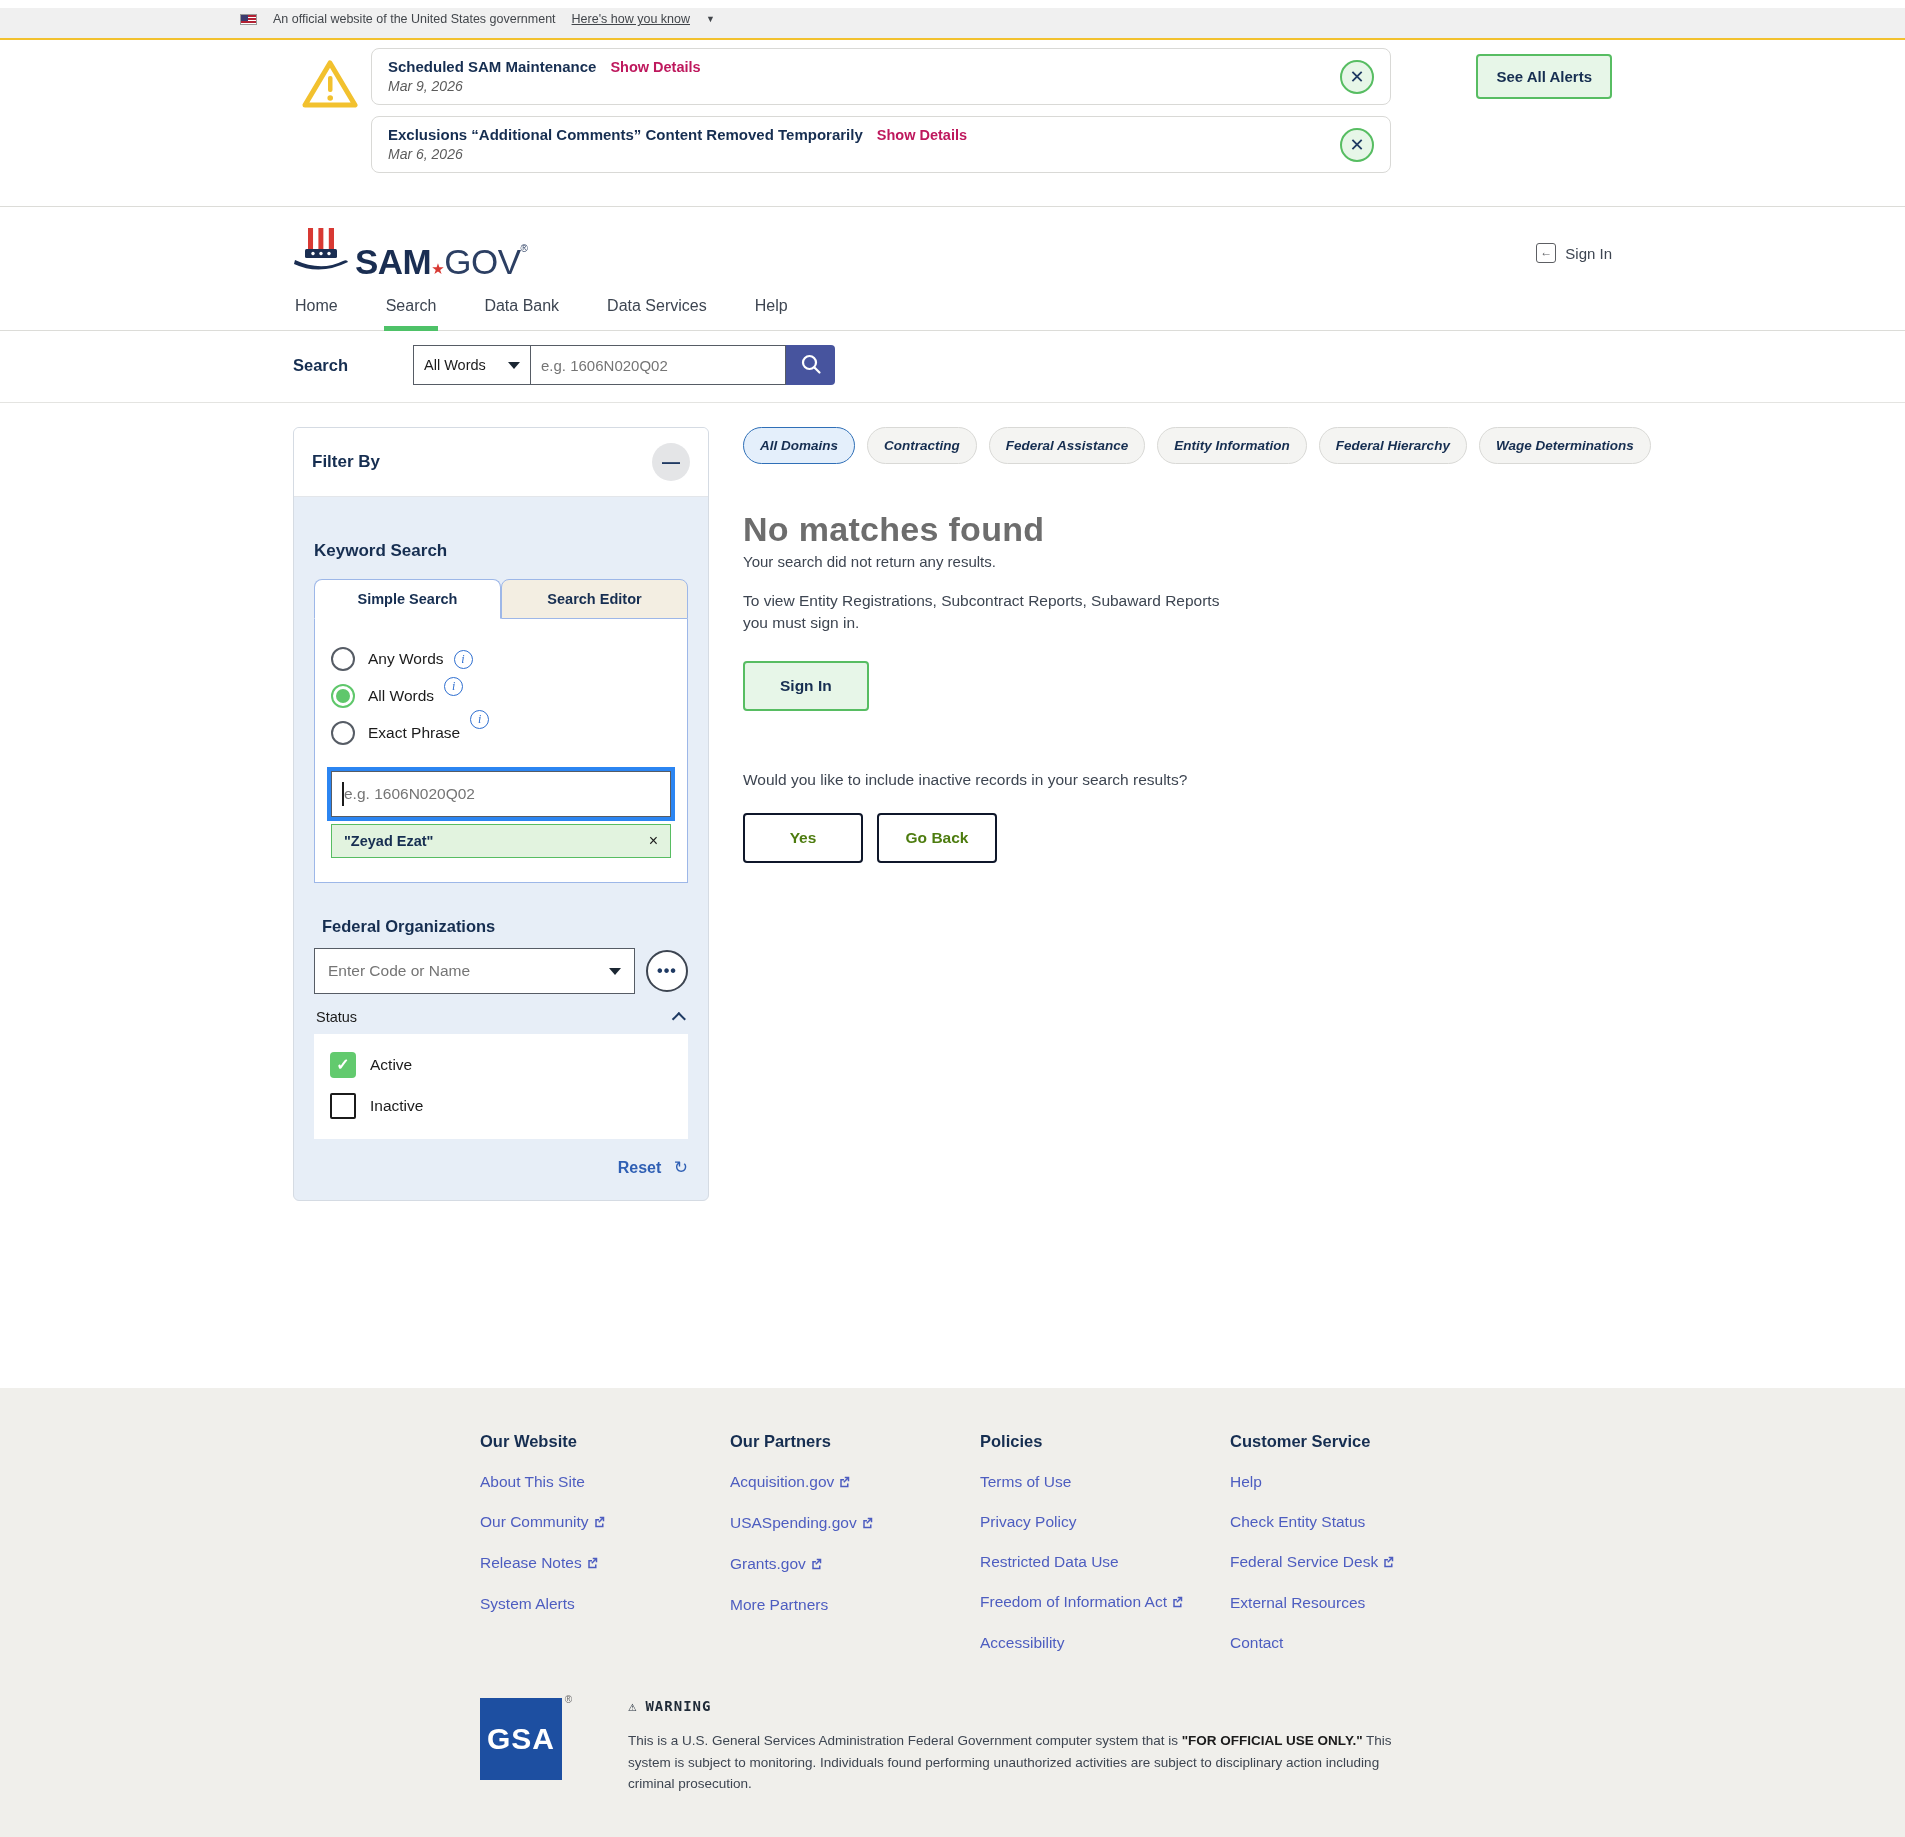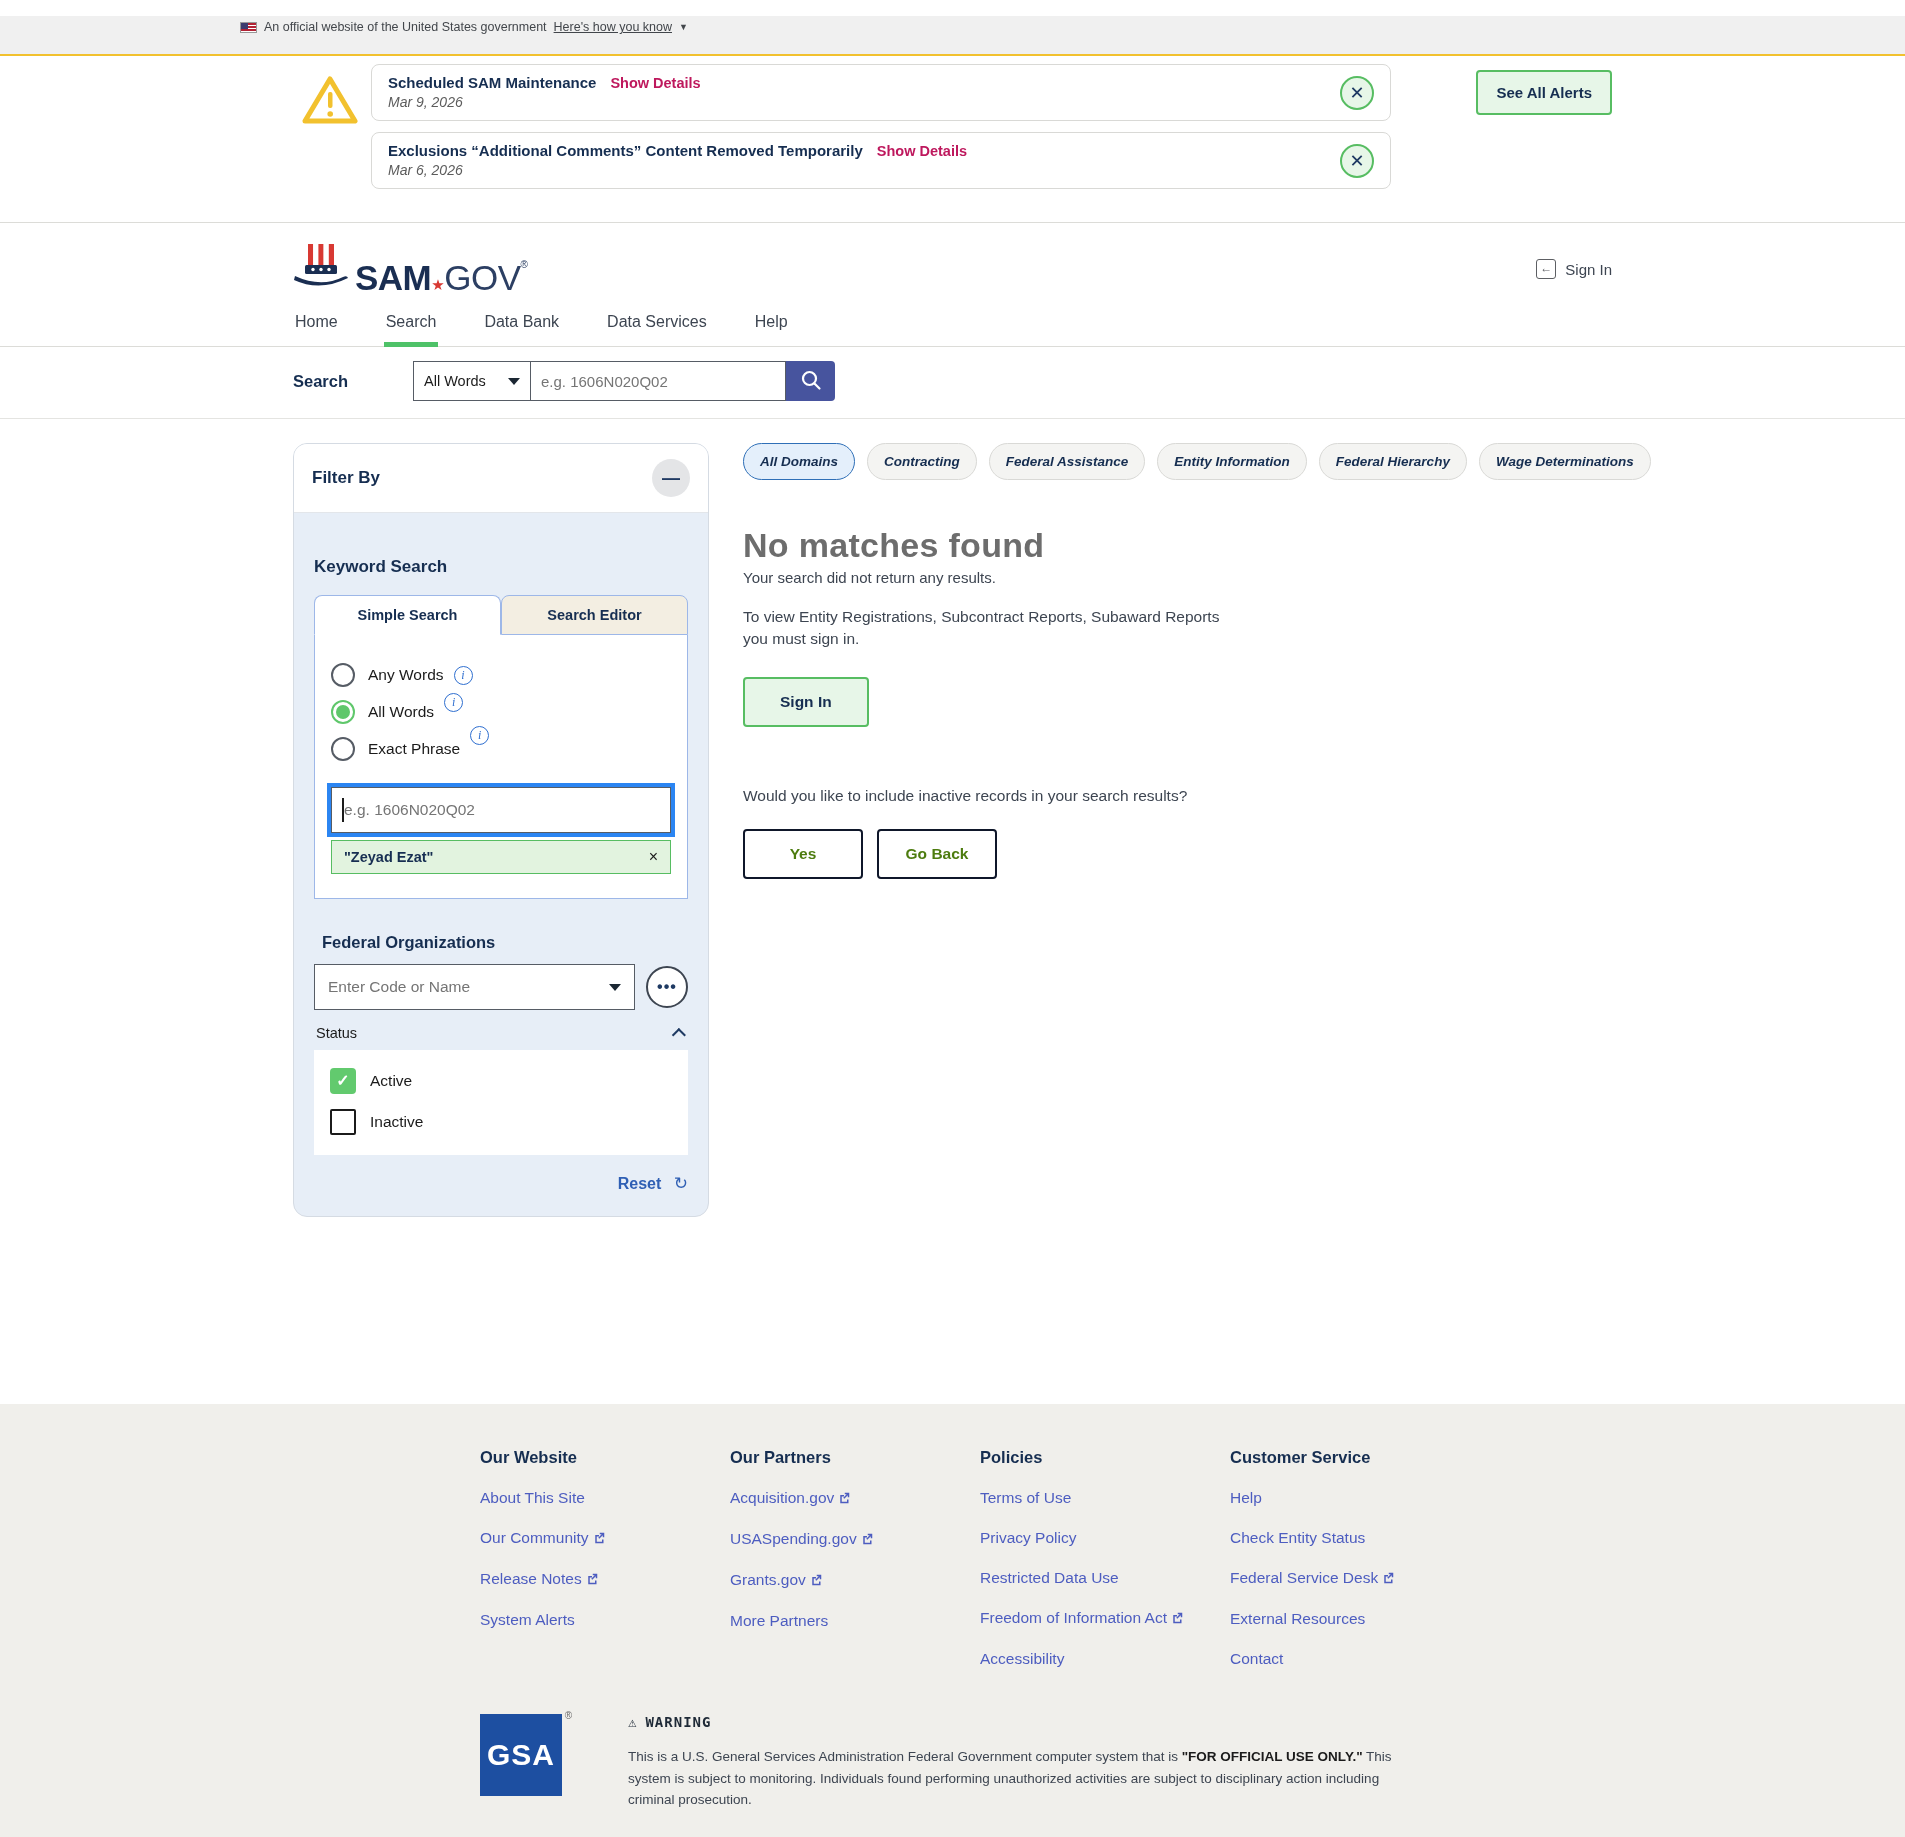--- a/index.html
+++ b/index.html
@@ -1,21 +1,21 @@
 <!DOCTYPE html>
 <html><head>
 <meta charset="utf-8">
 <style>
   * { margin: 0; padding: 0; box-sizing: border-box; }
   html,body { background:#fff; font-family:"Liberation Sans", sans-serif; color:#3d4551; }
   .container { width:1319px; margin:0 auto; }
 
   
   .gov-banner { background:#f0f0f0; border-bottom:2px solid #f2c12e; }
-  .gov-banner-inner { width:1425px; margin:16px auto; display:flex; align-items:center; gap:7px; height:22px; font-size:12.5px; color:#42464b; }
+  .gov-banner-inner { width:1425px; margin:8px auto; display:flex; align-items:center; gap:16px; height:22px; font-size:12.5px; color:#42464b; }
   .flag { width:17px; height:11px; position:relative; background:repeating-linear-gradient(#b22234 0 1.6px,#fff 1.6px 3.2px); border:0.5px solid #999; }
   .flag::after { content:""; position:absolute; left:0; top:0; width:7px; height:6px; background:#3c3b6e; }
   .gov-link { color:#42464b; text-decoration:underline; cursor:pointer; }
   .gov-caret { font-size:9px; color:#42464b; }
 
   
   .alerts-section { border-bottom:1px solid #dcdcd8; padding:8px 0 22px; }
   .alerts-inner { position:relative; display:flex; }
   .warn-tri { margin:10px 12px 0 8px; flex:0 0 auto; }
   .alert-stack { width:1020px; }
@@ -51,21 +51,21 @@
   .search-select { width:118px; height:40px; border:1px solid #565c65; background:#fff; display:flex; align-items:center; justify-content:space-between; padding:0 10px; font-size:14.5px; color:#1b1b1b; cursor:pointer; }
   .tri-down { width:0; height:0; border-left:6px solid transparent; border-right:6px solid transparent; border-top:7px solid #1b2733; }
   .search-input-top { width:255px; height:40px; border:1px solid #565c65; border-left:none; padding:0 10px; font-size:15px; font-family:inherit; color:#1b1b1b; }
   .search-input-top::placeholder { color:#757575; }
   .search-go { width:49px; height:40px; background:#47549e; border:none; border-radius:0 4px 4px 0; display:flex; align-items:center; justify-content:center; cursor:pointer; }
 
   
   .main-area { display:flex; gap:34px; padding:24px 0 0; min-height:985px; align-items:flex-start; }
 
   
-  .filter-panel { width:416px; border:1px solid #d5dbe3; border-radius:14px; background:#e7eef7; overflow:hidden; flex:0 0 auto; }
+  .filter-panel { width:416px; border:1px solid #d5dbe3; border-radius:6px; background:#e7eef7; overflow:hidden; flex:0 0 auto; }
   .fp-header { background:#fff; border-bottom:1px solid #e3e6ea; display:flex; justify-content:space-between; align-items:center; padding:15px 18px; }
   .fp-title { font-weight:bold; color:#162e51; font-size:17px; }
   .fp-collapse { width:38px; height:38px; border-radius:50%; background:#e4e5e7; border:none; color:#1f3a63; font-size:18px; font-weight:bold; cursor:pointer; }
   .fp-body { padding:44px 20px 22px; }
   .fp-h2 { font-weight:bold; color:#162e51; font-size:17px; margin-bottom:10px; }
   .fp-help { font-size:14.5px; color:#3d4551; line-height:1.55; }
   .help-link { color:#2f5fb4; cursor:pointer; }
   .ext-ico { display:inline-block; vertical-align:-1px; margin-left:4px; color:currentColor; }
   .kw-tabs { display:flex; margin-top:18px; }
   .kw-tab { flex:1; height:40px; display:flex; align-items:center; justify-content:center; font-weight:bold; font-size:14.5px; color:#162e51; border:1px solid #9db7e8; border-radius:8px 8px 0 0; cursor:pointer; }

